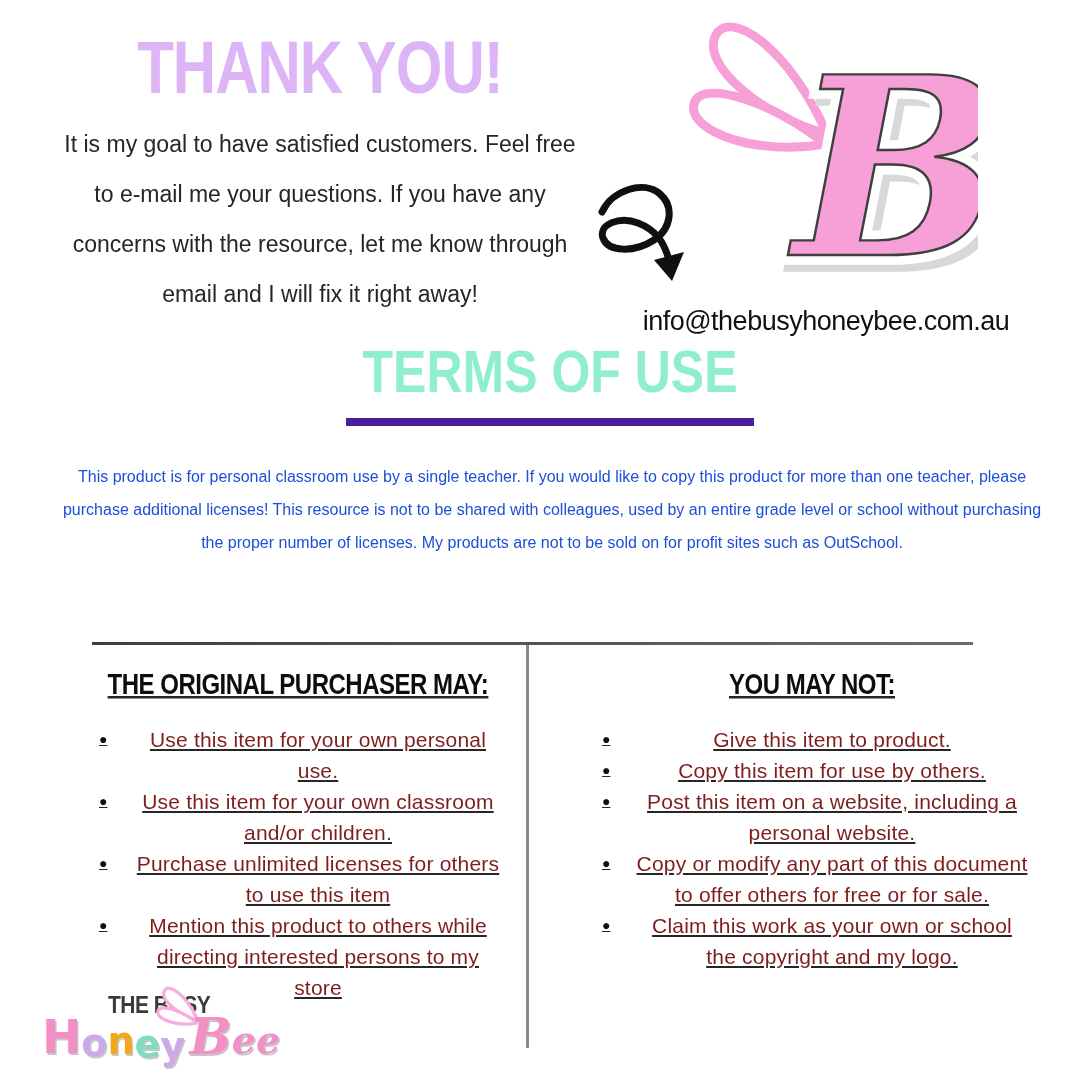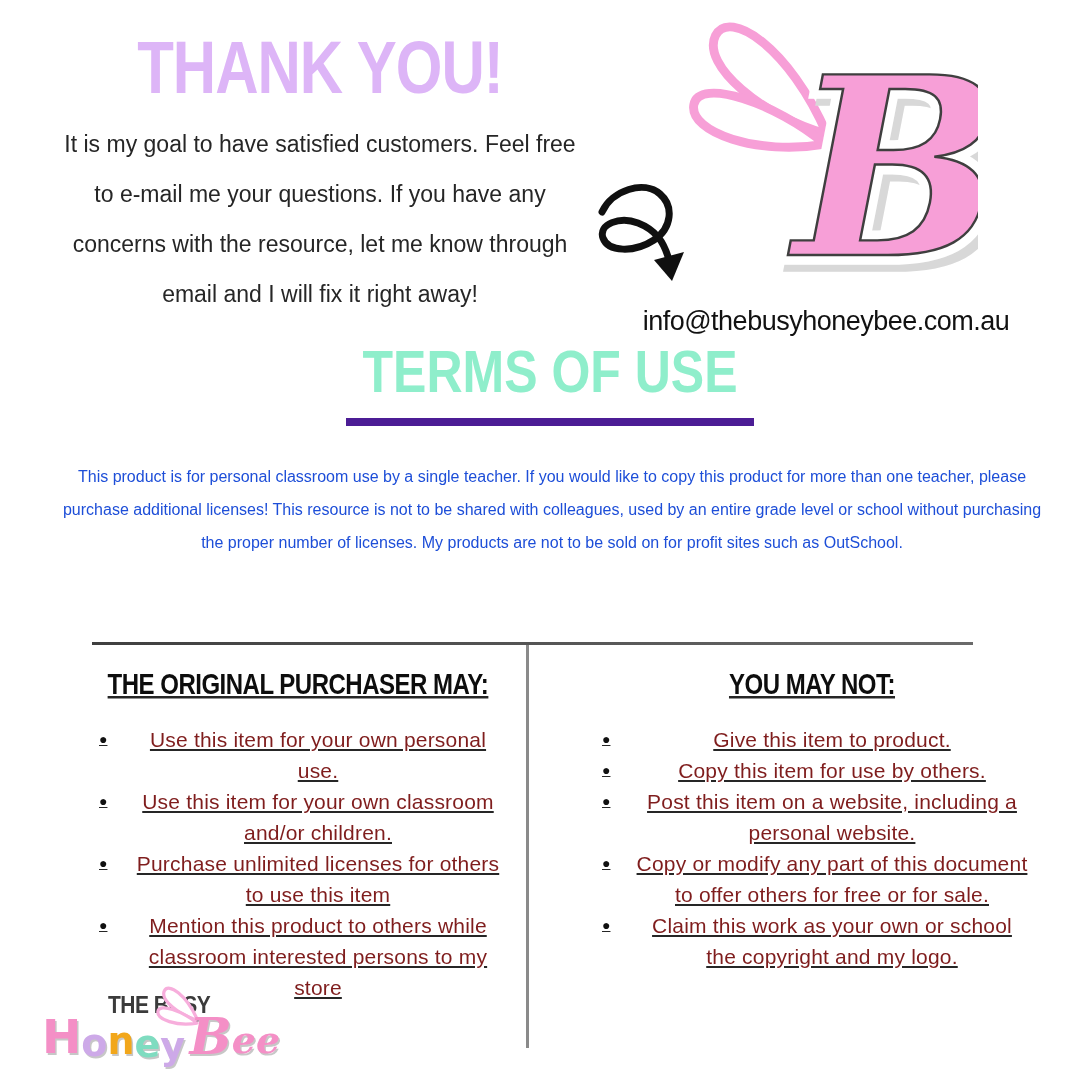--- a/index.html
+++ b/index.html
@@ -127,21 +127,21 @@
           <span class="li-text">Use this item for your own classroom and/or children.</span>
         </li>
 
         <li>
           <span class="dot">●</span>
           <span class="li-text">Purchase unlimited licenses for others to use this item</span>
         </li>
 
         <li>
           <span class="dot">●</span>
-          <span class="li-text">Mention this product to others while classroom interested persons to my store</span>
+          <span class="li-text">Mention this product to others while directing interested persons to my store</span>
         </li>
       </ul>
   </section>
 
   <section class="col col-right">
     <h2>YOU MAY NOT:</h2>
     <ul>
 
         <li>
           <span class="dot">●</span>

